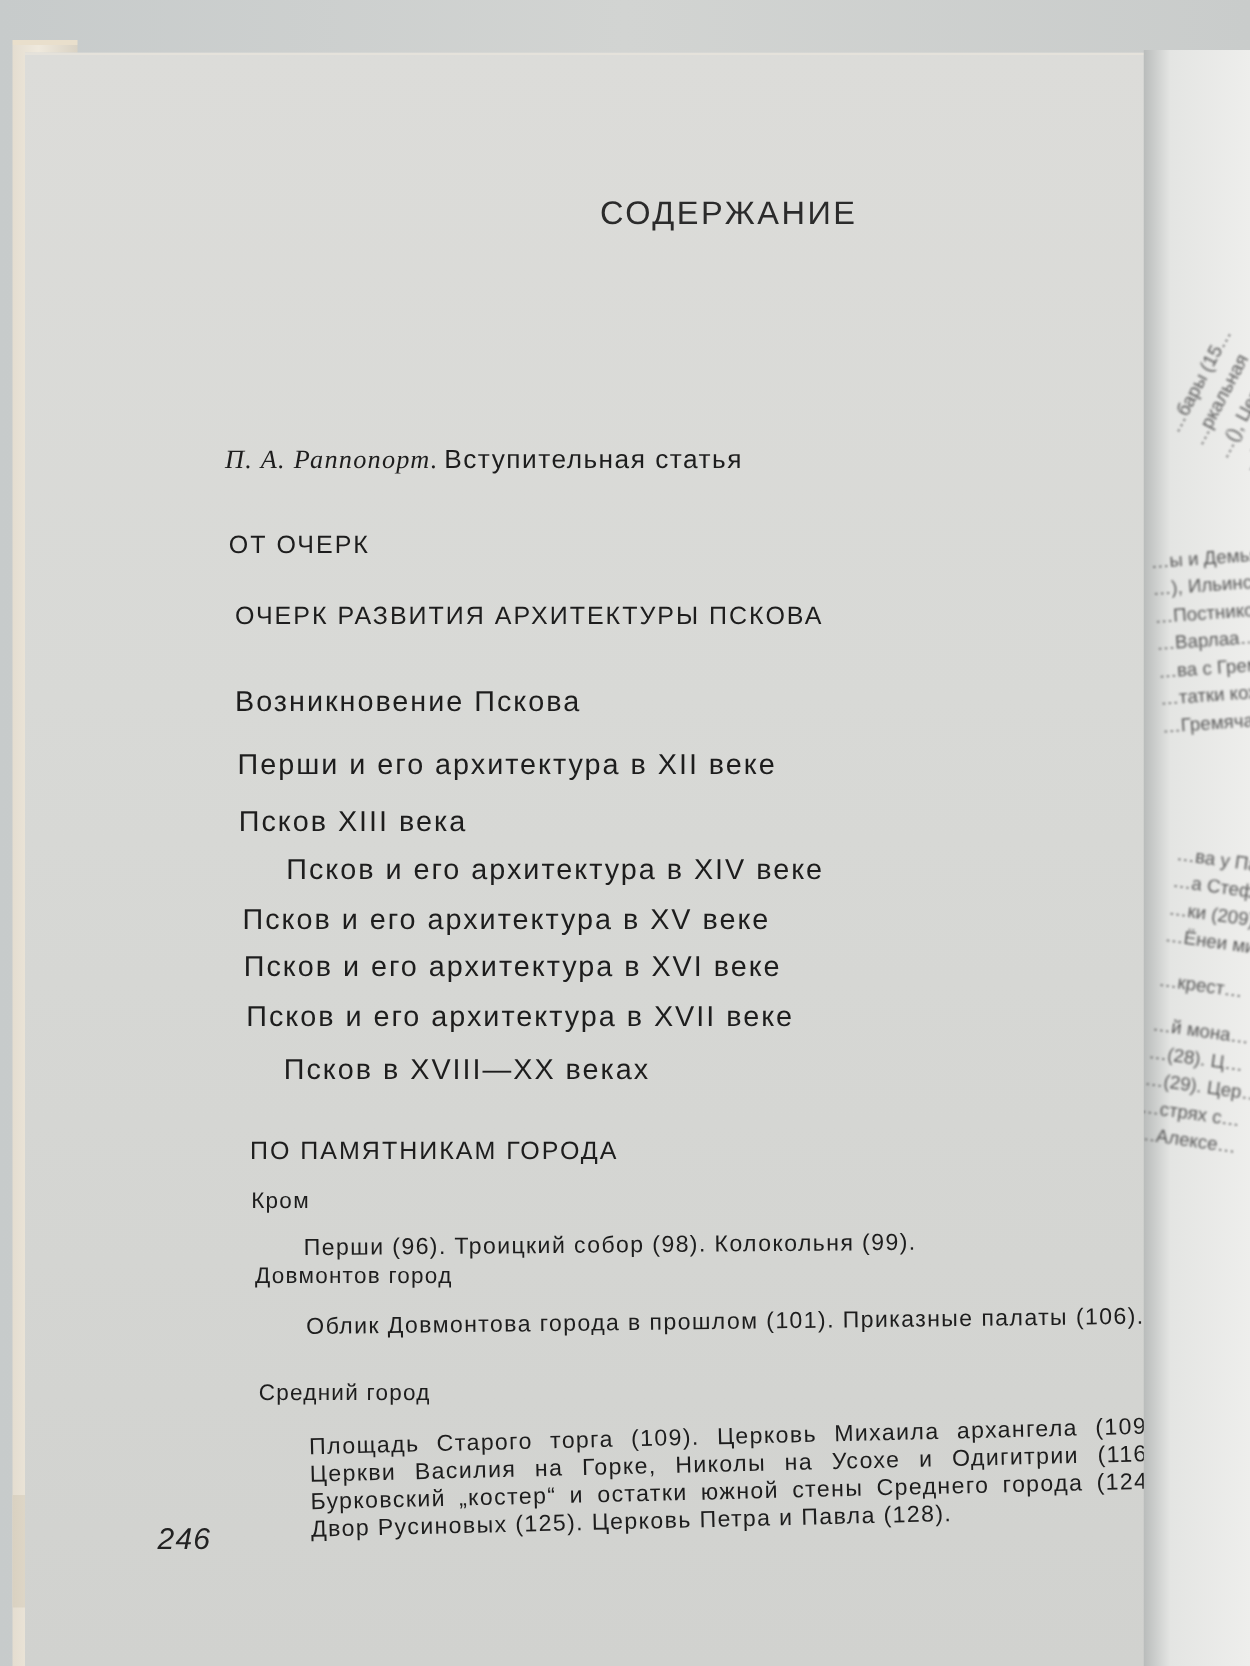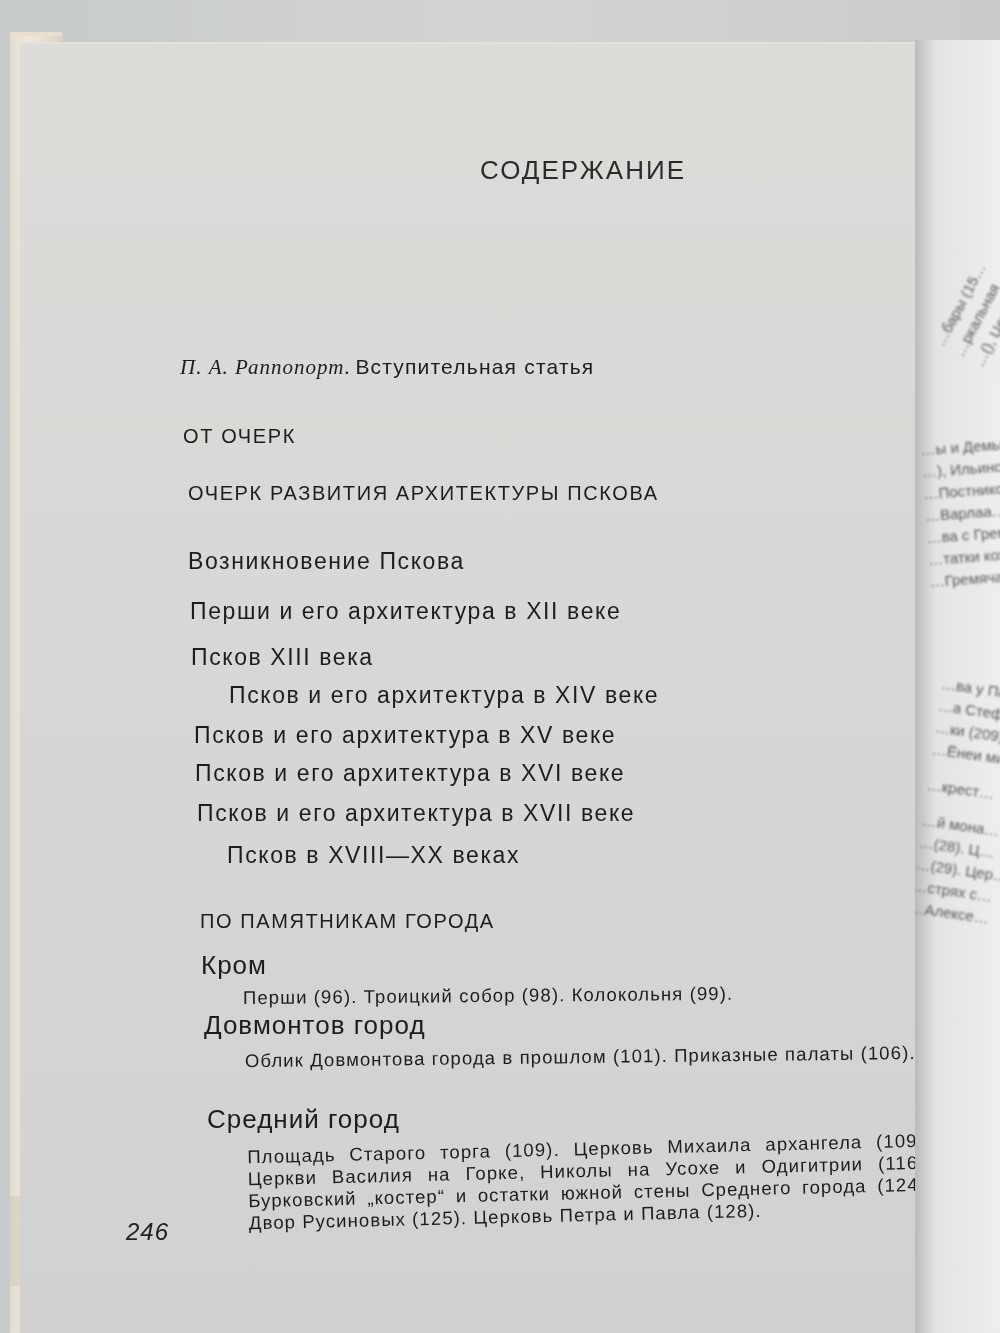--- a/index.html
+++ b/index.html
@@ -33,21 +33,21 @@
   .right-fragments.mid { top:395px; transform:rotate(-4deg); }
   .right-fragments.low { top:640px; transform:rotate(8deg); }
   .edge-nums { position:absolute; font-size:19px; color:#222; }
   .toc { position:absolute; left:0; top:0; width:100%; height:100%; }
   .t { position:absolute; white-space:nowrap; }
   .title { font-size:26px; letter-spacing:2px; color:#2b2b2b; }
   .author-it { font-family:"Liberation Serif","DejaVu Serif",serif; font-style:italic; font-size:21px; letter-spacing:1px; }
   .small-caps-line { font-size:20px; letter-spacing:1.6px; }
   .chapter { font-size:23px; letter-spacing:1.6px; }
   .section { font-size:21px; letter-spacing:1.2px; }
-  .place { font-size:26px; letter-spacing:1px;text-align:center; }
+  .place { font-size:18px; letter-spacing:1px;text-align:center; }
   .desc { font-size:18.5px; letter-spacing:1.1px; line-height:22px; width:700px; white-space:normal; text-align:justify; }
   .pagenum { font-size:24px; letter-spacing:1px; color:#222; }
 </style>
 </head>
 <body>
 
 <div class="backdrop"></div>
 <div class="cover-edge">
   <div class="cover-edge-notch"></div>
 </div>

